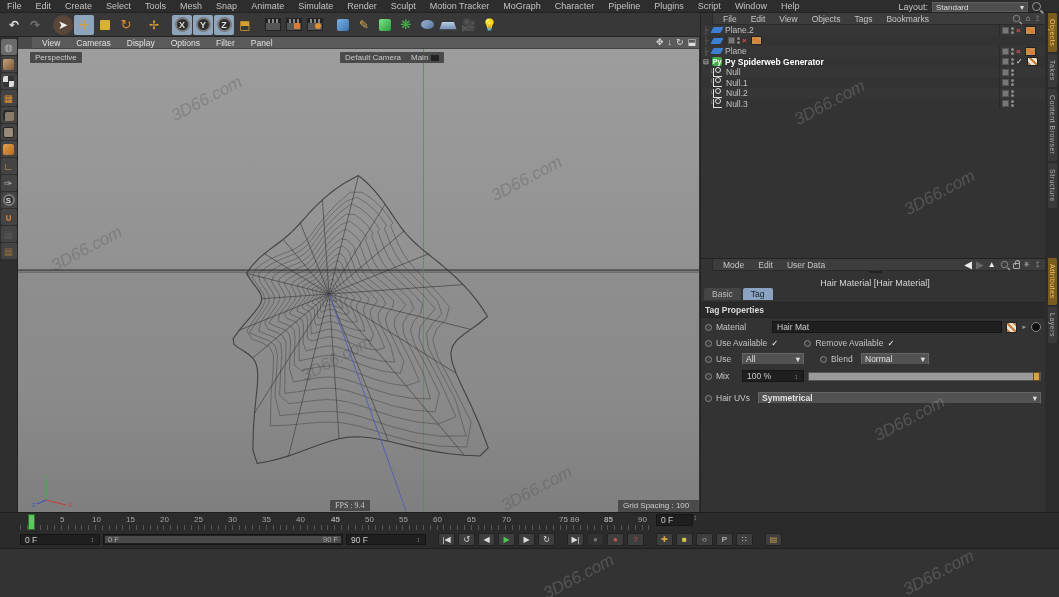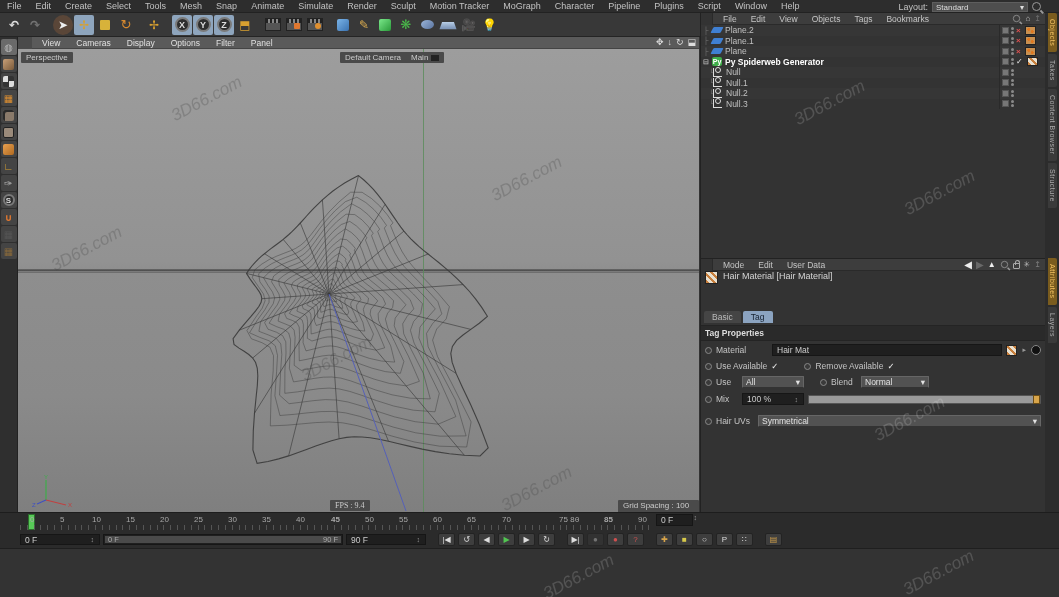--- a/index.html
+++ b/index.html
@@ -42,21 +42,21 @@
     border-bottom:1px solid #444;z-index:5;}
   #vpmenu .mi{padding:0 8px;color:#e0e0e0;font-size:8.5px;}
   #vpmenu .grip{width:14px;height:12px;background:#4a4a4a;margin-right:2px;}
   .vpicons{position:absolute;right:3px;top:0;display:flex;gap:4px;color:#ddd;font-size:9px;}
   #vpcanvas{left:0;top:12px;width:681px;height:463px;overflow:hidden;
     background:linear-gradient(#9d9d9d 0%,#929292 46%,#8e8e8e 48%,#8a8a8a 75%,#7f7f7f 100%);}
   #horizon{left:0;top:220px;width:681px;height:4px;
     background:linear-gradient(#6a6a6a,#4f4f4f 40%,#7b7b7b 60%,#686868);}
   #greenaxis{left:405px;top:0;width:1px;height:463px;background:rgba(90,140,90,.8);}
   .vptag{background:#4a4a4a;color:#ccc;font-size:8px;padding:1px 5px;border-radius:1px;}
-  #persp{left:3px;top:3px;}
+  #persp{left:12px;top:3px;}
   #defcam{left:322px;top:3px;display:flex;gap:17px;align-items:center;}
   #maincam{left:388px;top:3px;display:flex;gap:3px;align-items:center;}
   .camico{width:8px;height:6px;background:#222;display:inline-block;}
   #fpsbox{left:312px;top:451px;font-family:Liberation Serif, serif;}
   #gridbox{left:600px;top:451px;}
   #gizmo{left:14px;top:425px;width:50px;height:34px;}
   
   .wm{position:absolute;color:rgba(255,255,255,.16);font-size:17px;transform:rotate(-28deg);
     white-space:nowrap;pointer-events:none;z-index:8;font-style:italic;}
   .wm.dark{color:rgba(60,60,60,.25);}
@@ -80,23 +80,23 @@
   .sqtog{width:7px;height:7px;background:#777;border:1px solid #555;}
   .dots{display:flex;flex-direction:column;gap:1px;}
   .dots i{width:3px;height:3px;border-radius:50%;background:#8a8a8a;}
   .redx{color:#e05050;font-weight:bold;font-size:8px;}
   .chk{color:#eee;font-weight:bold;font-size:8px;}
   .tagbox{width:11px;height:9px;border:1px solid #222;margin-left:2px;}
   .phong{background:#c89050;background-image:radial-gradient(circle at 30% 35%,#e07820 1.2px,transparent 1.6px),radial-gradient(circle at 70% 65%,#e07820 1.2px,transparent 1.6px);}
   .hairstripe{background:repeating-linear-gradient(45deg,#c87f3c 0 2.5px,#e8e0d0 2.5px 5px);}
   
   #attrpanel{left:700px;top:258px;width:345px;height:254px;background:#333;border-left:1px solid #222;border-top:1px solid #222;}
-  #attrtitle{display:flex;gap:5px;height:17px;padding-left:4px;color:#d5d5d5;font-size:9px;}
+  #attrtitle{display:flex;align-items:center;gap:5px;height:17px;padding-left:4px;color:#d5d5d5;font-size:9px;flex-direction:column;}
   .matthumb{width:13px;height:13px;border:1px solid #222;}
-  #attrtabs{display:flex;gap:2px;padding-left:3px;height:12px;margin-top:23px;}
+  #attrtabs{display:flex;gap:2px;padding-left:3px;height:12px;}
   .atab{padding:0 8px;font-size:8.5px;line-height:12px;background:#454545;color:#bbb;border-radius:2px 2px 0 0;}
   .atab.on{background:#8ba3c0;color:#15202e;}
   .secthdr{background:#2a2a2a;color:#ddd;font-weight:bold;font-size:8.5px;padding:2px 4px;margin-top:2px;border-top:1px solid #242424;border-bottom:1px solid #242424;}
   .arow{display:flex;align-items:center;gap:4px;padding:3px 4px 2px 4px;font-size:8.5px;color:#c5c5c5;}
   .knob{width:7px;height:7px;border-radius:50%;border:1px solid #888;background:#3a3a3a;flex:none;}
   .field{background:#1f1f1f;border:1px solid #161616;color:#ccc;padding:1px 4px;font-size:8.5px;height:12px;display:flex;align-items:center;}
   .stepper{color:#999;font-size:7px;padding:0 1px;}
   .dd2{background:#525252;border:1px solid #666;border-bottom-color:#333;color:#e2e2e2;font-size:8.5px;
     height:12px;display:flex;align-items:center;justify-content:space-between;padding:0 3px;border-radius:1px;}
   .slider{flex:1;height:9px;background:#9a9a9a;border:1px solid #555;position:relative;border-radius:1px;}
@@ -367,21 +367,20 @@
               <i></i>
               <i></i>
             </span>
             <span class="redx">×</span>
             <span class="tagbox phong"></span>
           </span>
       </div>
       <div class="orow">
         <span class="indent">├</span>
           <span class="oicon plane-ico"></span>
-        <span class="oname">Plane.1</span>
         <span class="ocols">
             <span class="sqtog"></span>
             <span class="dots">
               <i></i>
               <i></i>
             </span>
             <span class="redx">×</span>
             <span class="tagbox phong"></span>
           </span>
       </div>
@@ -542,21 +541,21 @@
           <span class="stepper">↕</span>
       </span>
       <div class="slider">
           <span class="hnd"></span>
         </div>
     </div>
 
     <div class="arow" style="margin-top:5px;">
       <span class="knob"></span>
       <span style="width:38px;">Hair UVs</span>
-      <div class="dd2" style="flex:1;">
+      <div class="dd2" style="flex:1;font-weight:bold;">
         <span>Symmetrical</span>
           <span>▾</span>
       </div>
     </div>
     <div class="wm" style="left:170px;top:150px;">3D66.com</div>
   </div>
 
   <div id="vtabs-bot" class="abs">
     <span class="vtab hl">Attributes</span>
     <span class="vtab">Layers</span>

